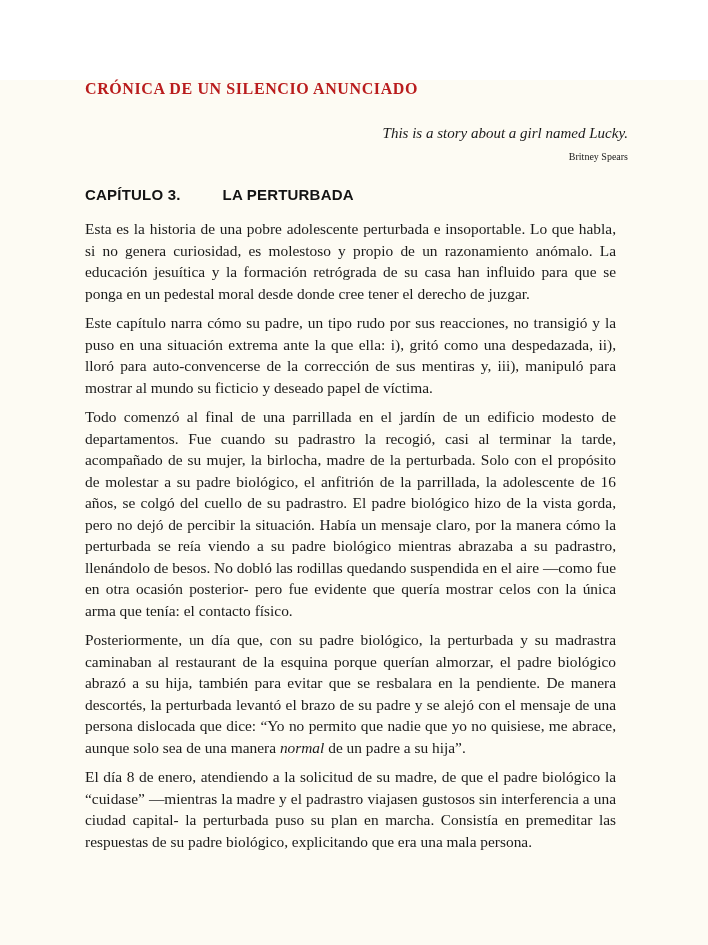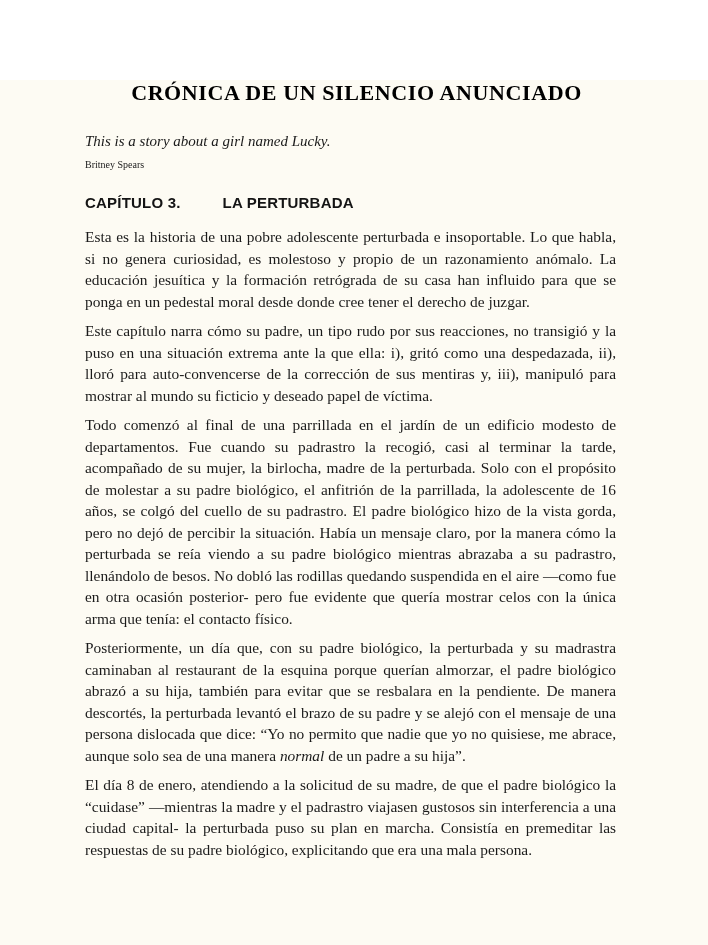--- a/index.html
+++ b/index.html
@@ -17,28 +17,28 @@
     width: 708px;
     height: 945px;
     box-sizing: border-box;
     padding: 0 80px 0 85px;
     background: #fdfbf3;
     color: #1a1a1a;
   }
   .doc-title {
     margin: 80px 0 0 0;
     font-family: "Liberation Serif", serif;
-    font-size: 22px;
+    font-size: 16px;
     font-weight: bold;
     letter-spacing: 0.6px;
-    text-align: center;
-    color: #000000;
+    color: #b91c1c;
   }
   .epigraph {
     margin-top: 26px;
+    text-align: right;
   }
   .epigraph-quote {
     font-style: italic;
     font-size: 15px;
     line-height: 19px;
   }
   .epigraph-attribution {
     margin-top: 5px;
     font-size: 10px;
     line-height: 17px;

